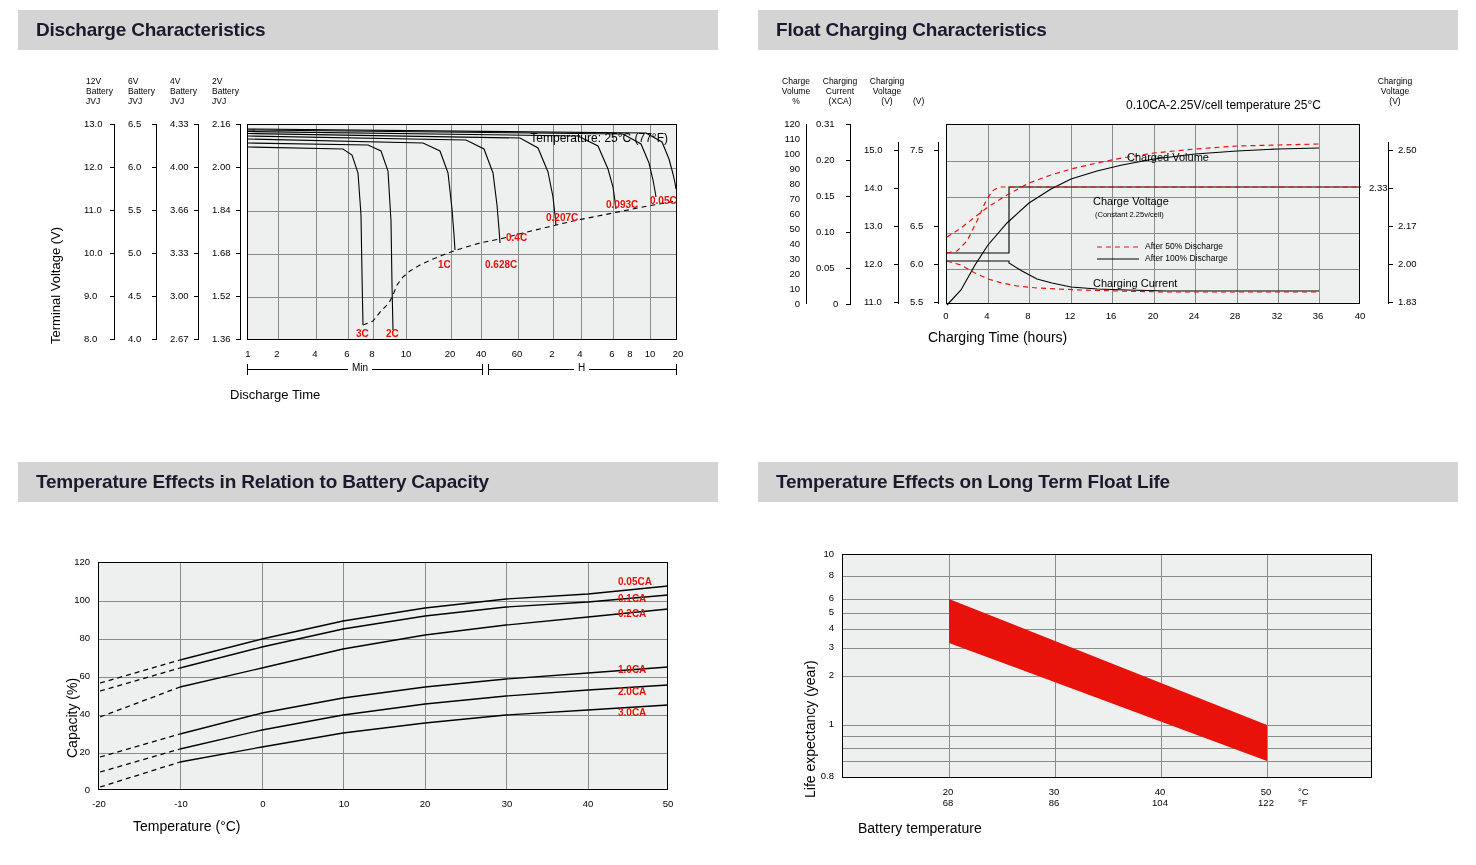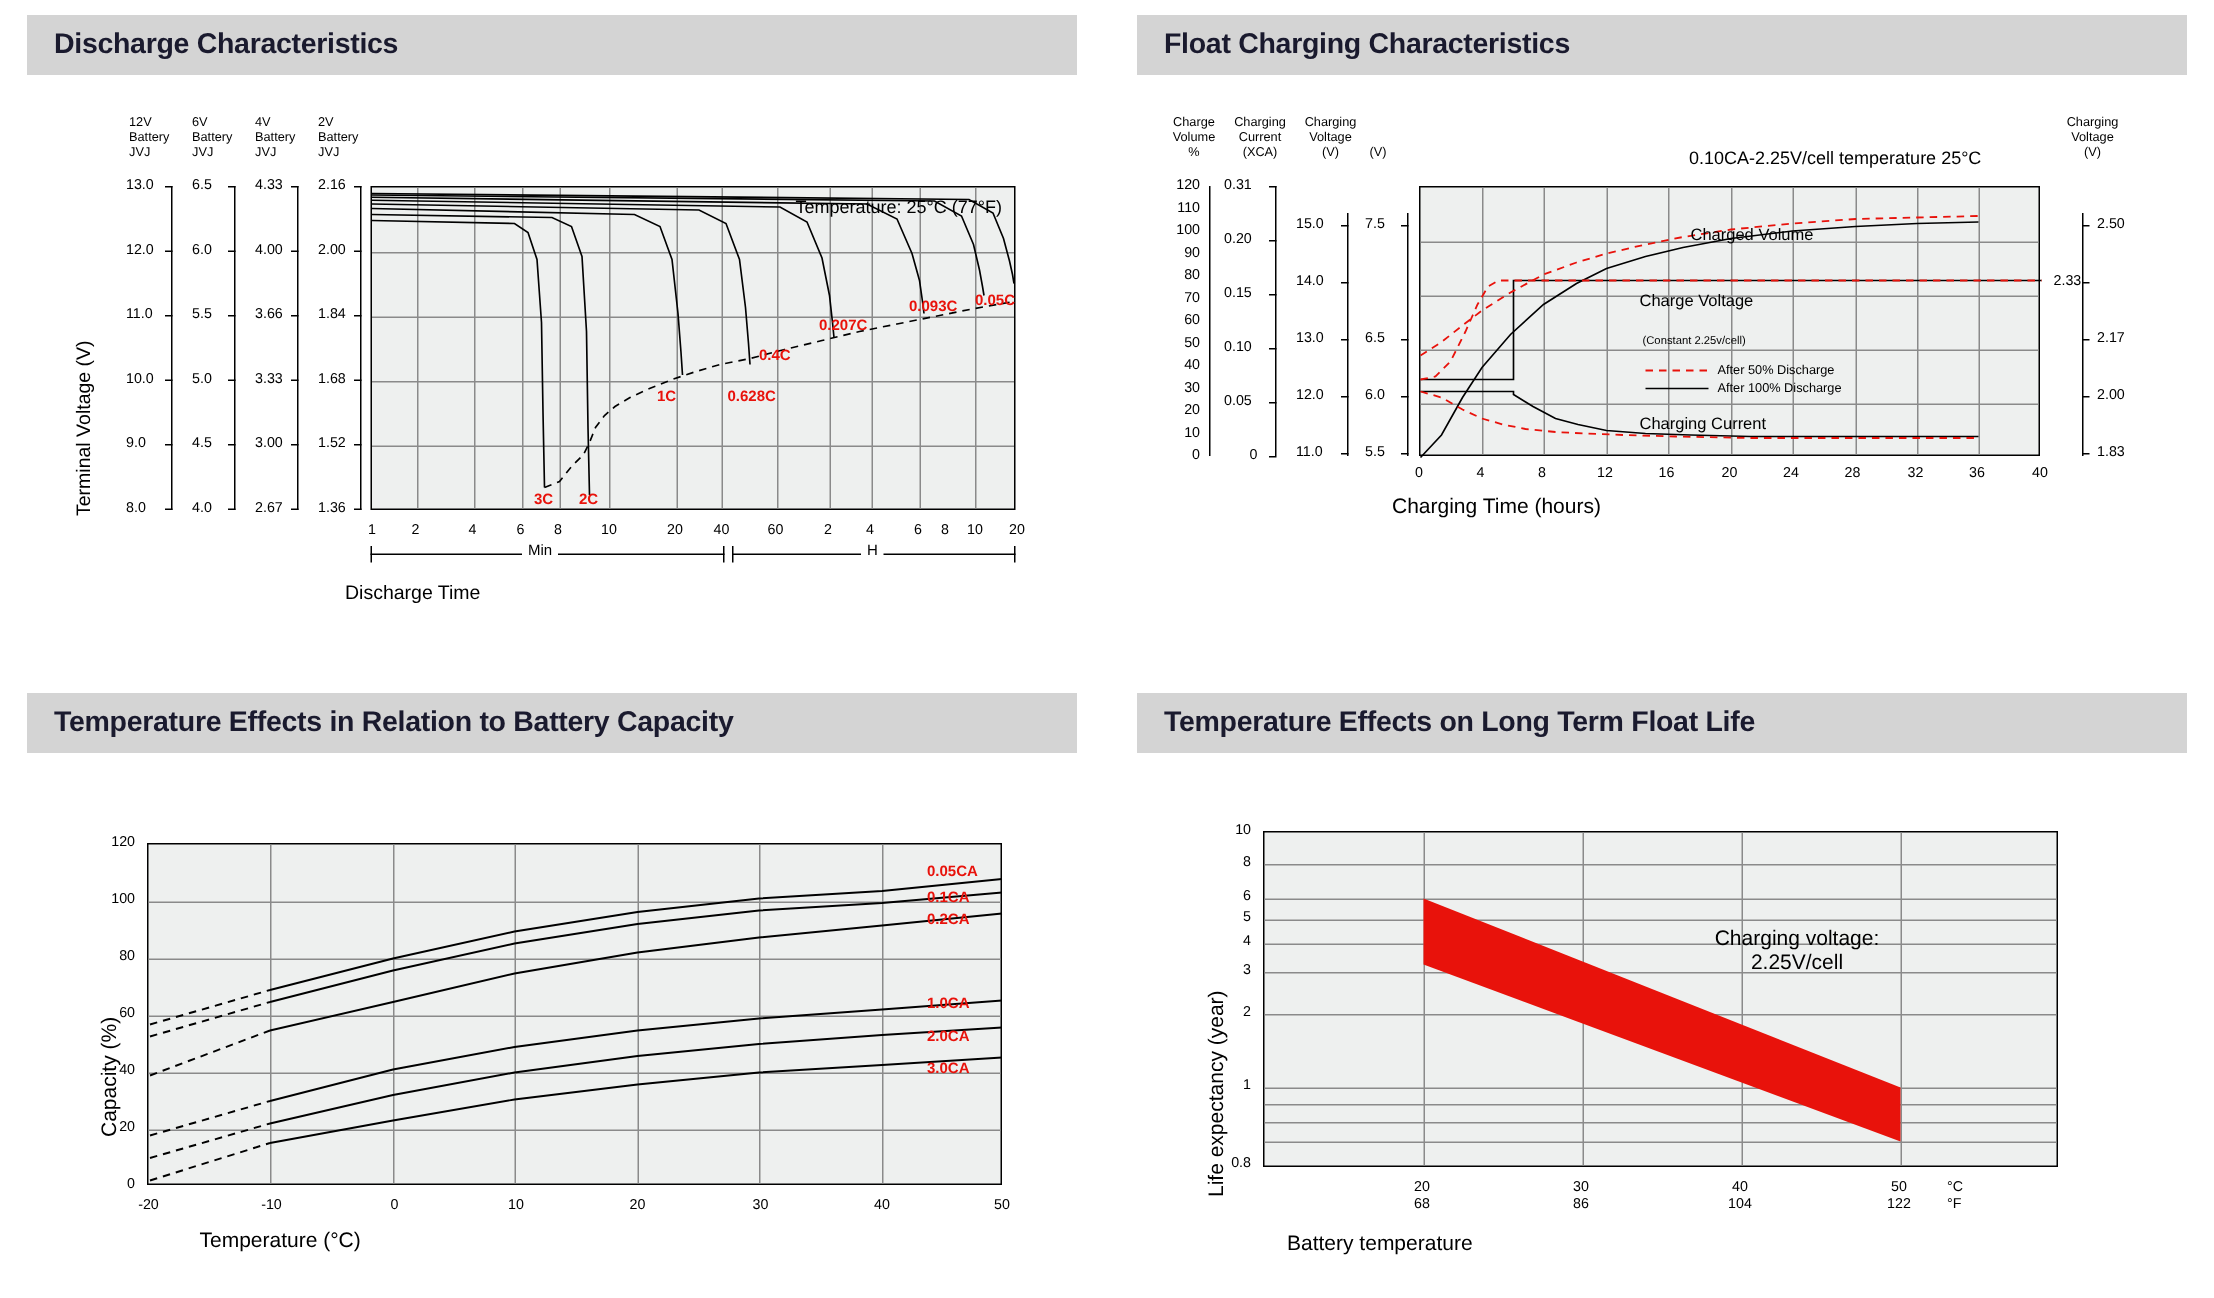--- a/index.html
+++ b/index.html
@@ -22,21 +22,21 @@
   .tick.c{text-align:center;}
   .lab{position:absolute;font-size:10px;white-space:nowrap;}
   .red{color:#e8120b;font-weight:bold;font-size:10px;position:absolute;white-space:nowrap;}
   .axtitle{position:absolute;font-size:13px;white-space:nowrap;}
   .vert{transform:rotate(-90deg);transform-origin:left top;}
   .hdrcol{position:absolute;font-size:8.5px;line-height:10px;text-align:left;white-space:nowrap;}
   .axisbar{position:absolute;background:#000;}
   svg{position:absolute;overflow:visible;}
   .legline{position:absolute;}
   .legtxt{position:absolute;font-size:8.5px;white-space:nowrap;}
-  .smallnote{position:absolute;font-size:7.5px;white-space:nowrap;margin-top:12px;}
+  .smallnote{position:absolute;font-size:7.5px;white-space:nowrap;}
   .bigtxt{position:absolute;font-size:14px;white-space:nowrap;text-align:center;}
 </style>
 </head>
 <body>
 
 <div class="page">
 
   <div class="panel" style="left:18px;top:10px;width:700px;height:430px;">
     <div class="panel-title">Discharge Characteristics</div>
 
@@ -480,24 +480,20 @@
         <div class="gl glh" style="top:206px;"></div>
         <div class="gl glv" style="left:106px;"></div>
         <div class="gl glv" style="left:212px;"></div>
         <div class="gl glv" style="left:318px;"></div>
         <div class="gl glv" style="left:424px;"></div>
 
         <svg width="530" height="224" viewBox="0 0 530 224">
           <polygon points="106,44 424,170 424,206 106,88" fill="#e8120b"></polygon>
         </svg>
 
-        <div class="bigtxt" style="left:250px;top:62px;width:210px;">
-          <span>Charging voltage:</span><br>
-          <span>2.25V/cell</span>
-        </div>
       </div>
 
       <div>
         <div class="tick c" style="left:178px;top:278px;width:24px;">20</div>
         <div class="tick c" style="left:178px;top:289px;width:24px;">68</div>
         <div class="tick c" style="left:284px;top:278px;width:24px;">30</div>
         <div class="tick c" style="left:284px;top:289px;width:24px;">86</div>
         <div class="tick c" style="left:390px;top:278px;width:24px;">40</div>
         <div class="tick c" style="left:390px;top:289px;width:24px;">104</div>
         <div class="tick c" style="left:496px;top:278px;width:24px;">50</div>

